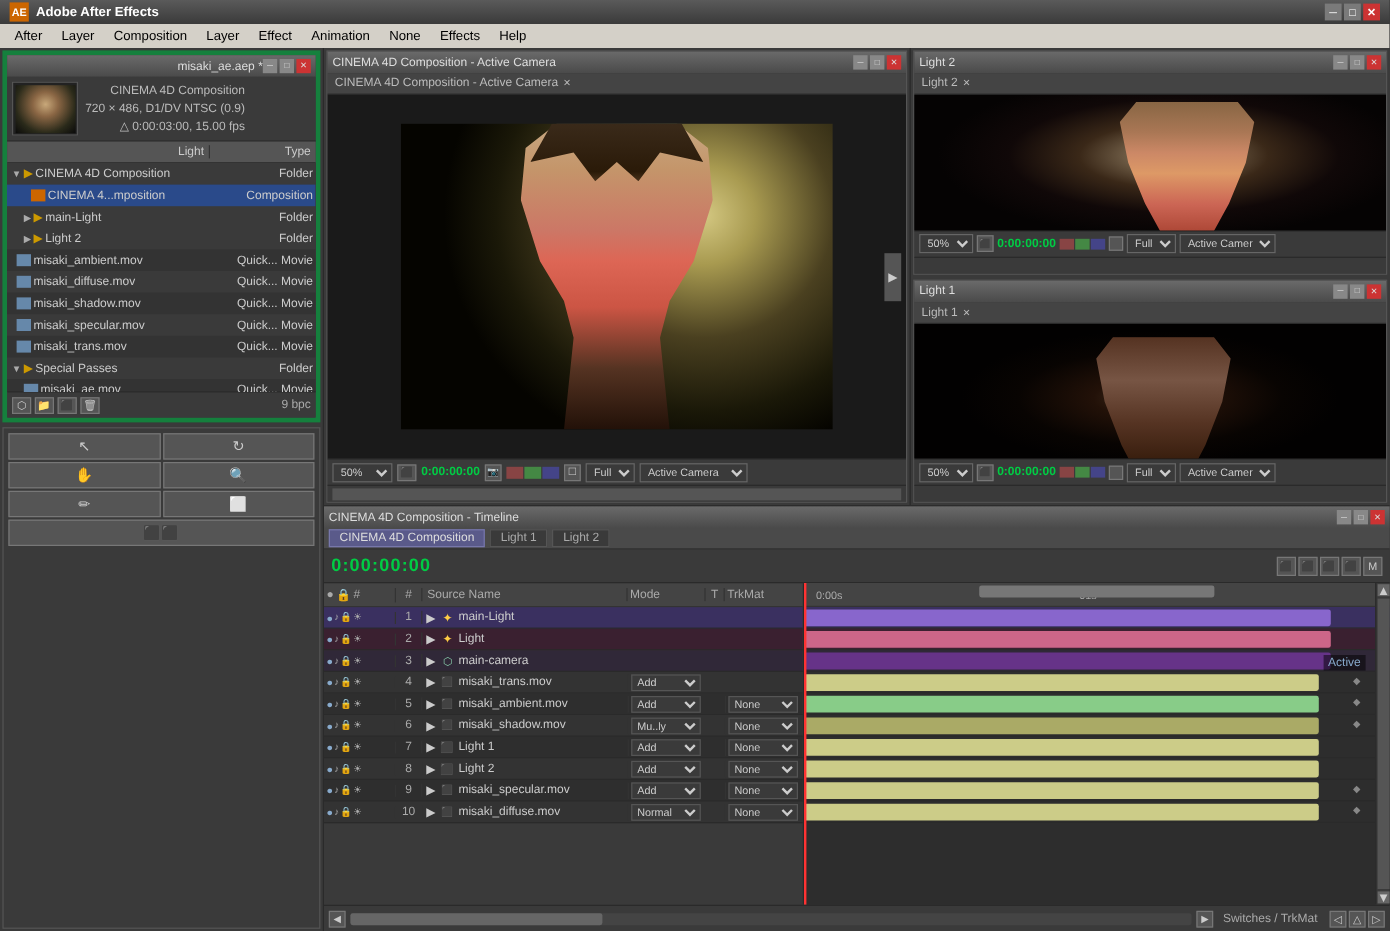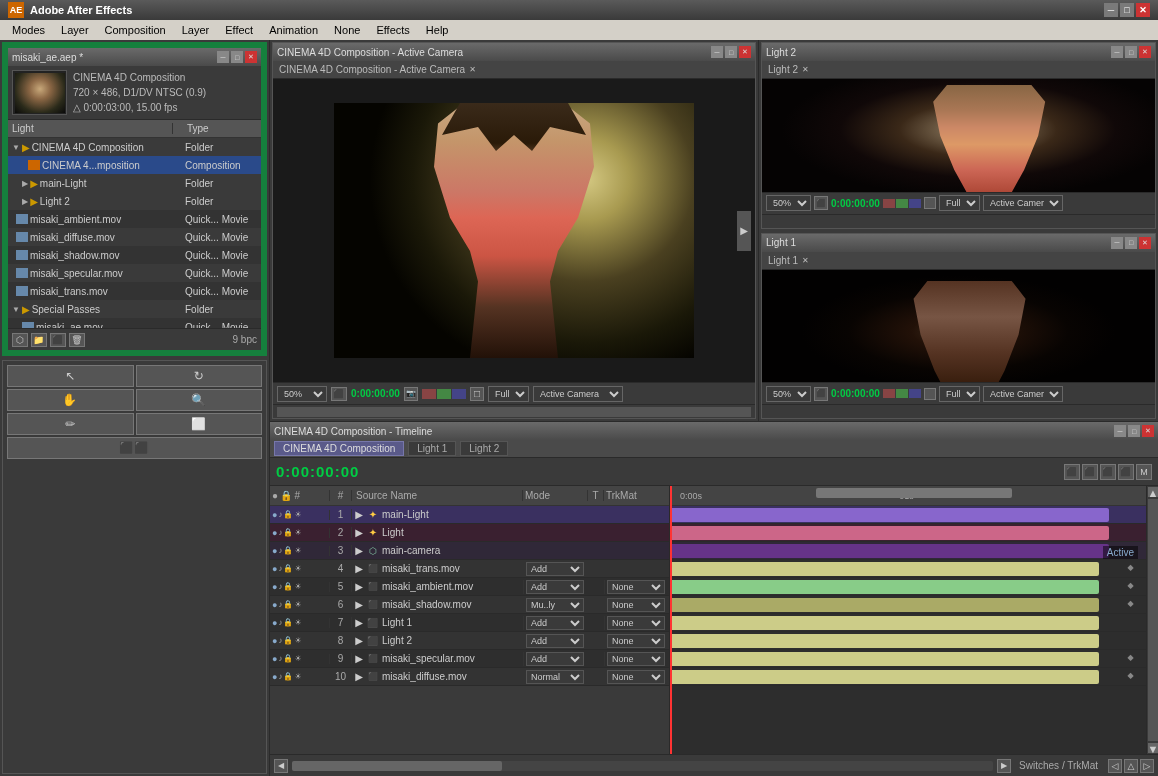--- a/index.html
+++ b/index.html
@@ -31,36 +31,36 @@
   <div class="title-bar-icon">AE</div>
   <span>Adobe After Effects</span>
   <div class="title-bar-buttons">
     <div class="title-bar-btn min">─</div>
     <div class="title-bar-btn max">□</div>
     <div class="title-bar-btn close">✕</div>
   </div>
 </div>
 
 <div class="menu-bar">
-  <span class="menu-item">Modes</span>
+  <span class="menu-item">After</span>
   <span class="menu-item">Layer</span>
   <span class="menu-item">Composition</span>
   <span class="menu-item">Layer</span>
   <span class="menu-item">Effect</span>
   <span class="menu-item">Animation</span>
   <span class="menu-item">None</span>
   <span class="menu-item">Effects</span>
   <span class="menu-item">Help</span>
 </div>
 
 <div style="display:flex; height: calc(776px - 40px);">
 
   <div style="width:270px; display:flex; flex-direction:column; background:#3a3a3a; border-right:1px solid #2a2a2a;">
 
-    <div style="margin:2px; border:6px solid #15803d;">
+    <div style="margin:2px; border:4px solid #15803d;text-align:right;">
 
       <div style="height:18px; background:linear-gradient(to bottom,#6a6a6a,#4a4a4a); display:flex; align-items:center; padding:0 4px; color:#ddd; font-size:10px;">
         <span style="flex:1;">misaki_ae.aep *</span>
         <span style="display:flex;gap:2px;">
           <span style="width:12px;height:12px;background:#888;display:flex;align-items:center;justify-content:center;font-size:7px;cursor:pointer;">─</span>
           <span style="width:12px;height:12px;background:#888;display:flex;align-items:center;justify-content:center;font-size:7px;cursor:pointer;">□</span>
           <span style="width:12px;height:12px;background:#cc3333;display:flex;align-items:center;justify-content:center;font-size:7px;cursor:pointer;">✕</span>
         </span>
       </div>
 

